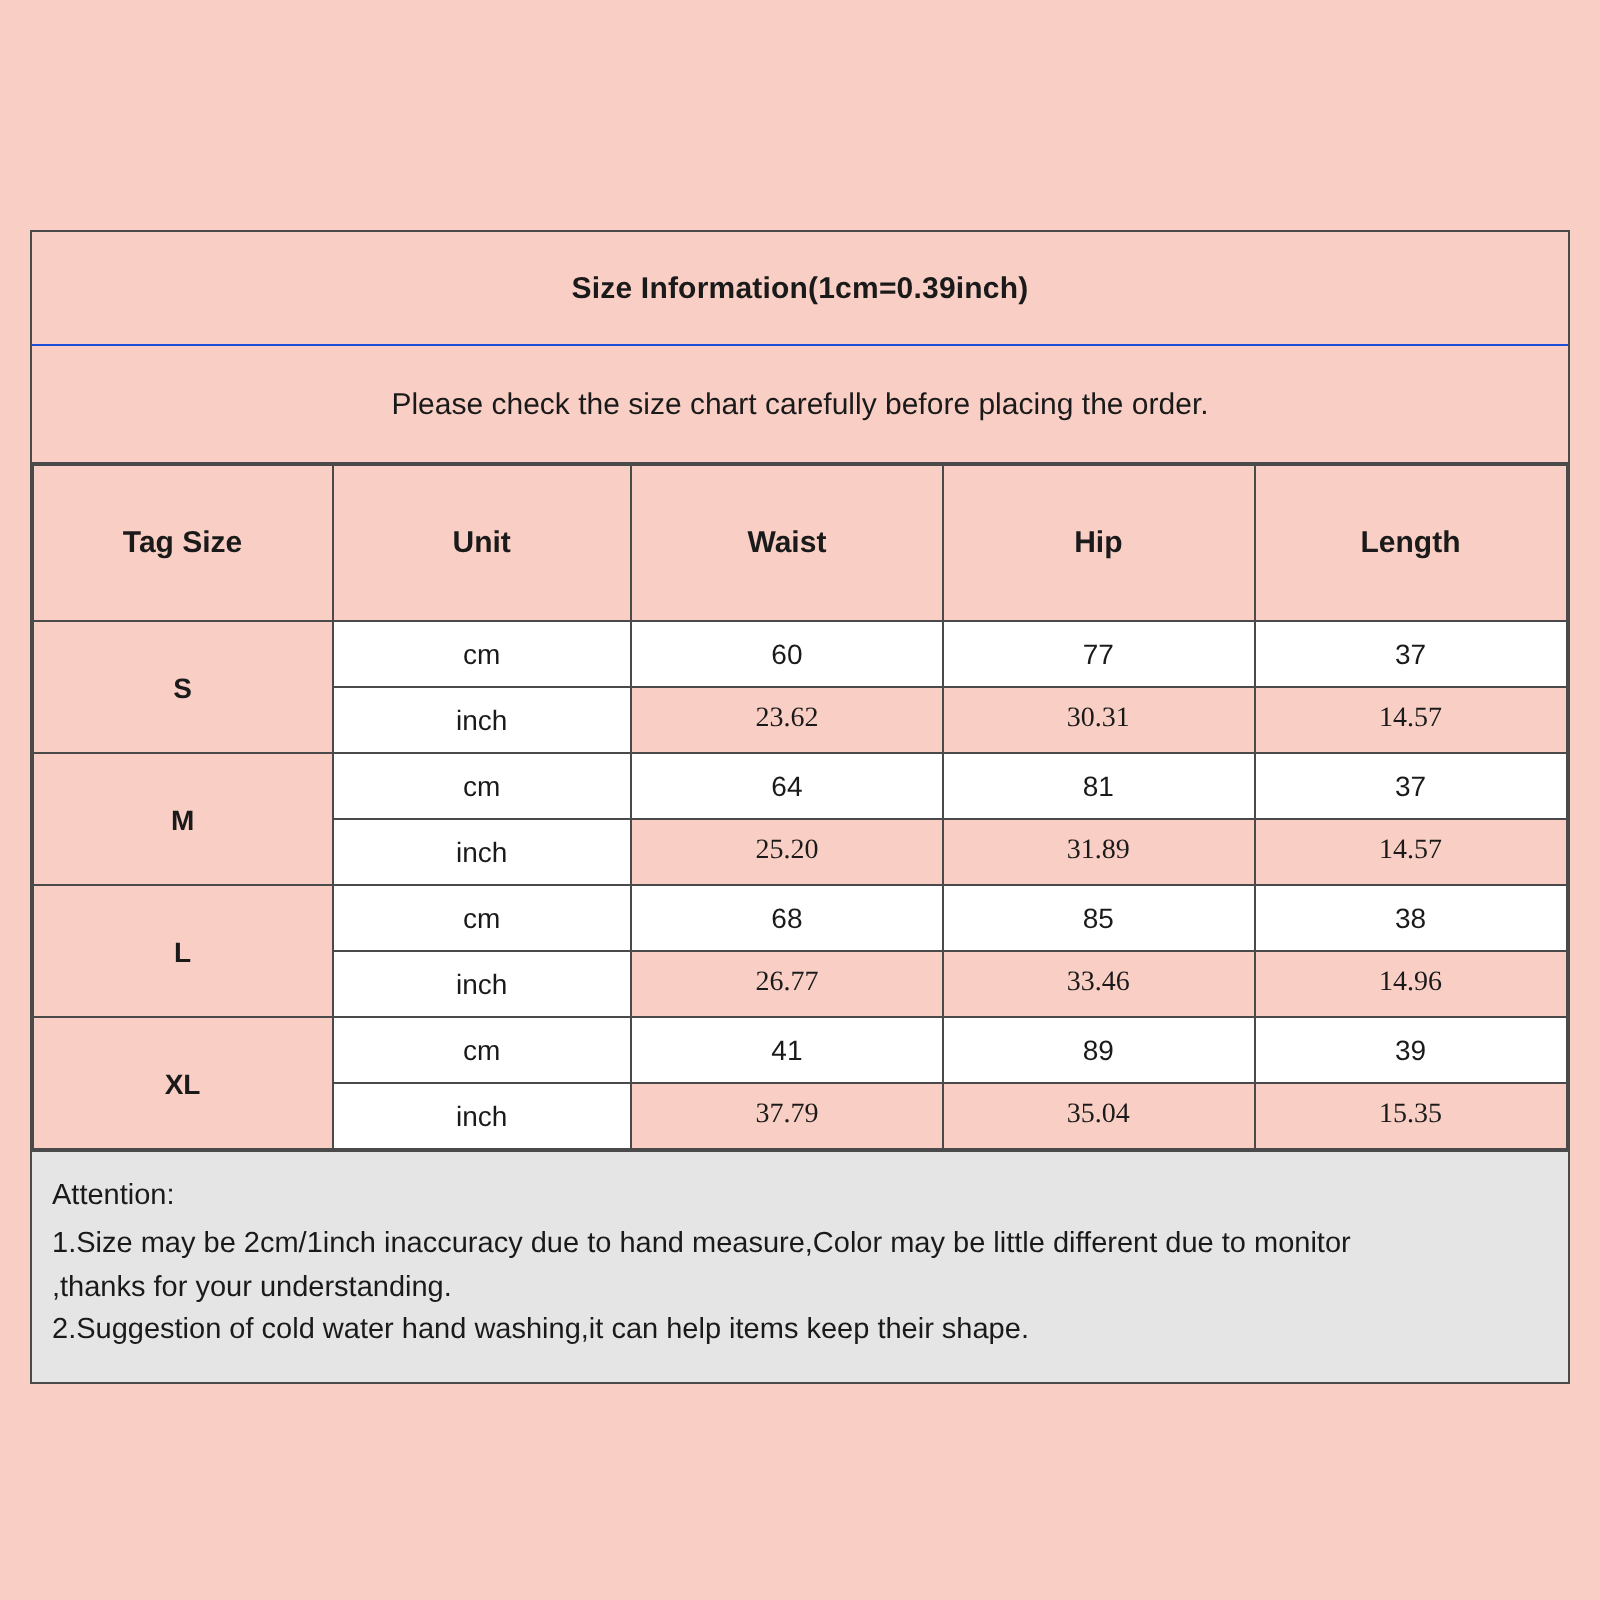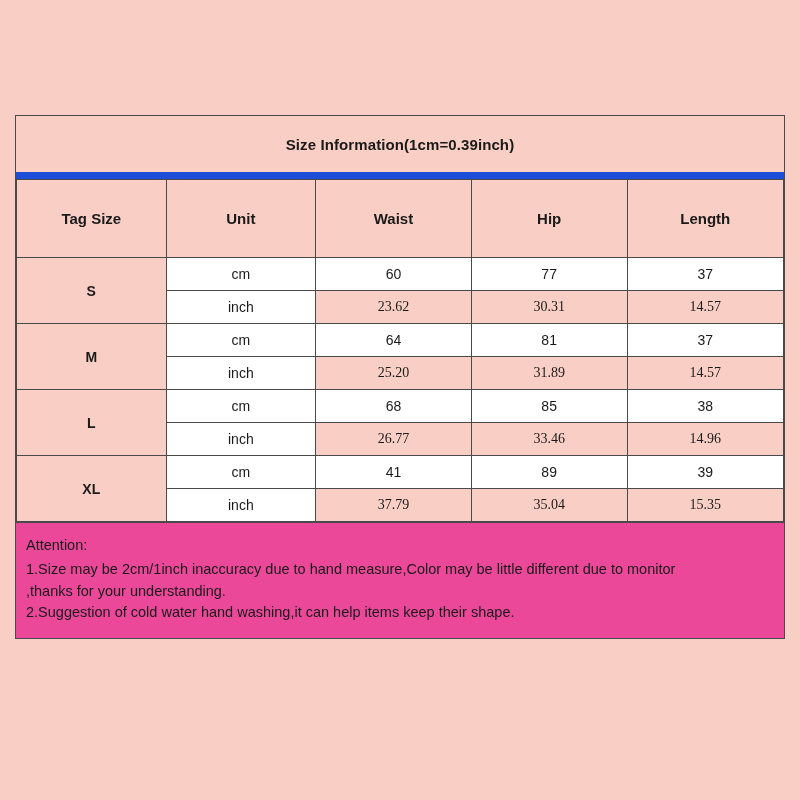--- a/index.html
+++ b/index.html
@@ -27,21 +27,21 @@
     width: 770px;
     border: 1px solid #4a4a4a;
     box-sizing: border-box;
     background: #f9cfc5;
   }
   .title-row {
     height: 56px;
     display: flex;
     align-items: center;
     justify-content: center;
-    border-bottom: 7px solid #1d4ed8;
+    border-bottom: 1px solid #1d4ed8;
   }
   .title-row .title {
     font-size: 15px;
     font-weight: bold;
     letter-spacing: 0.1px;
   }
   .subtitle-row {
     height: 58px;
     display: flex;
     align-items: center;
@@ -91,41 +91,44 @@
   }
   td.unit {
     background: #ffffff;
   }
   td.unit.alt {
     background: #ffffff;
   }
   .attention {
     border-top: 1px solid #4a4a4a;
     padding: 12px 10px 14px 10px;
-    background: #ec4899;
+    background: #e5e5e5;
   }
   .attention p {
     margin: 0;
     font-size: 14.5px;
     line-height: 1.5;
   }
   .attention p.lead {
     margin-bottom: 2px;
   }
 </style>
 </head>
 <body>
 
 <div class="page">
   <div class="chart-wrap">
 
     <div class="title-row">
       <span class="title">Size Information(1cm=0.39inch)</span>
     </div>
 
+    <div class="subtitle-row">
+      <span class="subtitle">Please check the size chart carefully before placing the order.</span>
+    </div>
 
     <table class="size-table">
       <colgroup>
         <col class="c-tag">
         <col class="c-unit">
         <col class="c-waist">
         <col class="c-hip">
         <col class="c-length">
       </colgroup>
       <thead>

